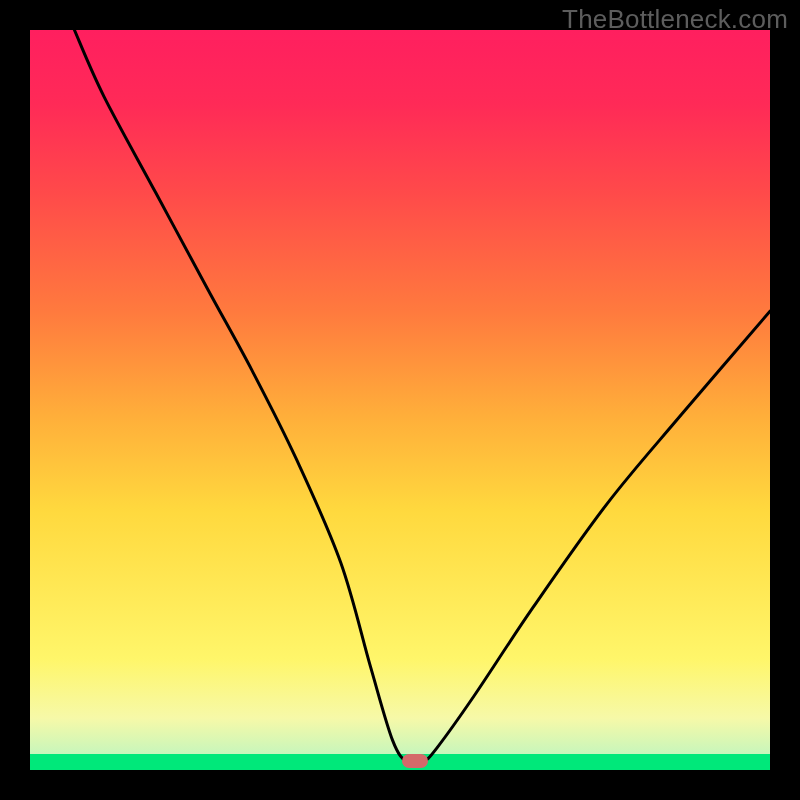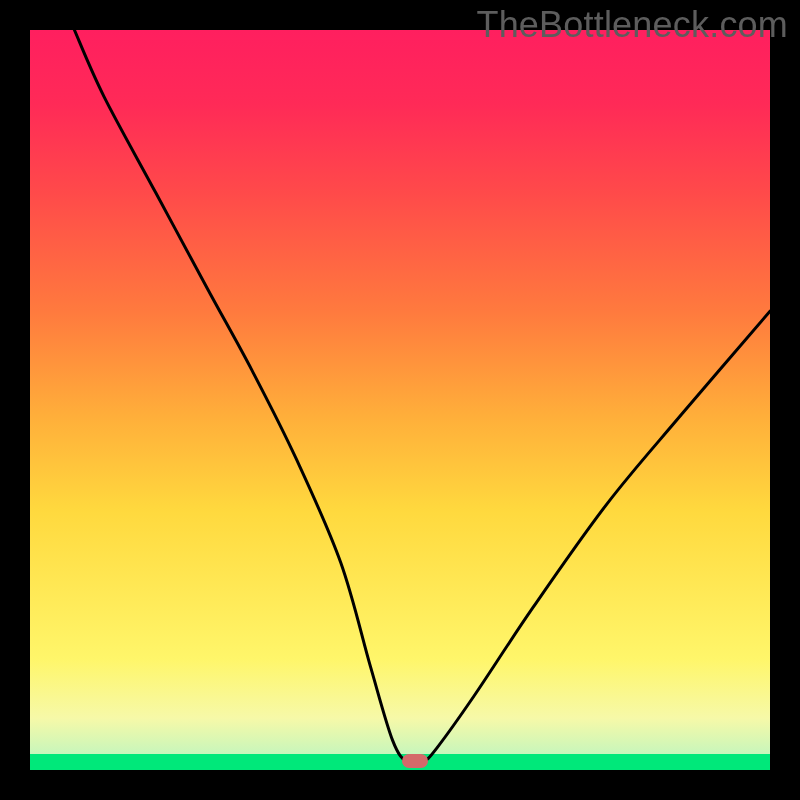--- a/index.html
+++ b/index.html
@@ -15,21 +15,21 @@
     position: relative;
     width: 800px;
     height: 800px;
     background: #000;
   }
   .watermark {
     position: absolute;
     top: 4px;
     right: 12px;
     color: #5d5d5d;
-    font-size: 36px;
+    font-size: 26px;
     font-weight: 500;
     letter-spacing: 0.2px;
     z-index: 5;
     text-align: right;
   }
   .plot-area {
     position: absolute;
     left: 30px;
     top: 30px;
     width: 740px;

